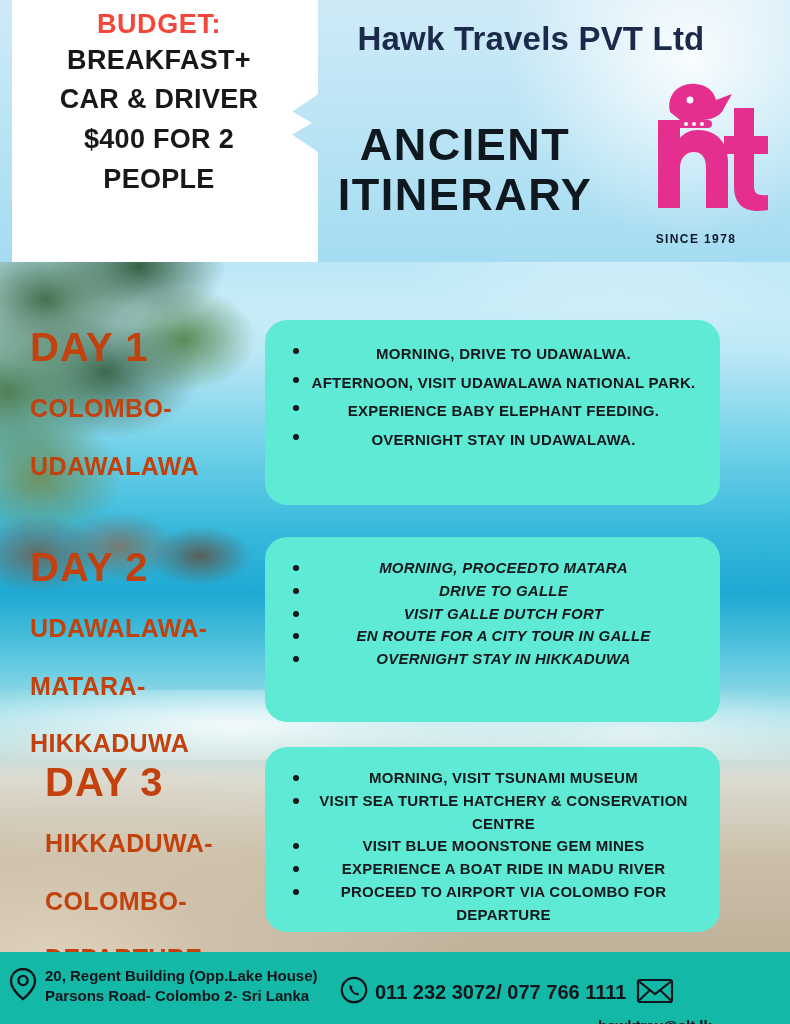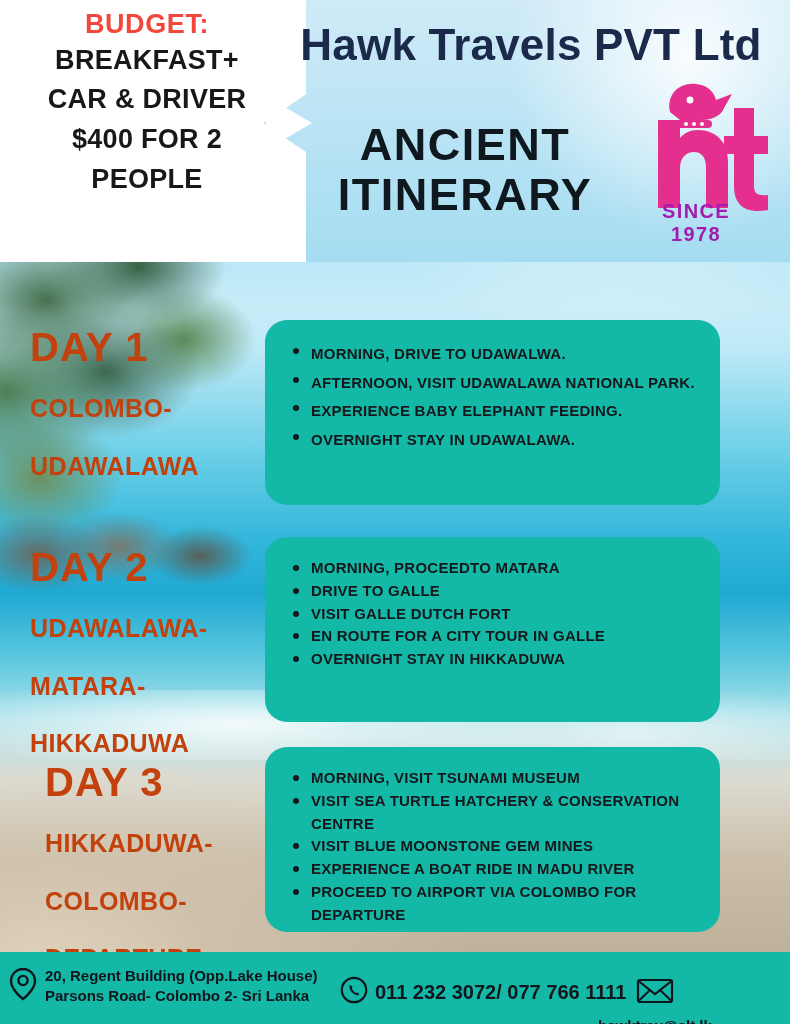--- a/index.html
+++ b/index.html
@@ -109,21 +109,21 @@
   .header-sun {
     position: absolute;
     right: 0; top: 0;
     width: 360px; height: 262px;
     background: radial-gradient(circle at 72% 22%, rgba(255,255,255,0.9) 0%, rgba(255,255,255,0) 55%);
   }
 
   
   .budget {
     position: absolute;
-    left: 0;
+    left: 12px;
     top: 0;
     width: 306px;
     height: 262px;
     background: #ffffff;
     clip-path: polygon(0 0, 100% 0, 100% 36%, 86% 47%, 100% 58%, 100% 100%, 0 100%);
     padding: 6px 26px 0 14px;
     text-align: center;
   }
   
   .budget-arrow {
@@ -151,21 +151,21 @@
     letter-spacing: 0.3px;
     margin-top: 2px;
   }
 
   .company {
     position: absolute;
     left: 296px;
     top: 20px;
     width: 470px;
     text-align: center;
-    font-size: 44px;
+    font-size: 33px;
     font-weight: 800;
     color: #1b2a4a;
     letter-spacing: 0.2px;
   }
   .travel-itinerary {
     position: absolute;
     left: 300px;
     top: 120px;
     width: 330px;
     text-align: center;
@@ -183,24 +183,24 @@
     top: 76px;
     width: 136px;
     height: 170px;
   }
   .logo svg { display: block; }
   .logo-since {
     position: absolute;
     left: 0; right: 16px;
     bottom: 0;
     text-align: center;
-    font-size: 20px;
+    font-size: 12px;
     font-weight: 800;
     letter-spacing: 1.4px;
-    color: #a21caf;
+    color: #0f172a;
   }
 
   
   .day-title {
     position: absolute;
     color: #c2410c;
     font-weight: 800;
   }
   .day-title .big {
     font-size: 40px;
@@ -211,23 +211,24 @@
     display: block;
     font-size: 25px;
     font-weight: 700;
     line-height: 1.5;
     letter-spacing: 0.4px;
     margin-top: 20px;
   }
 
   .card {
     position: absolute;
-    background: #14b8a6;
+    background: #5eead4;
     border-radius: 22px;
     padding: 20px 24px 18px 24px;
+    text-align: center;
   }
   .card ul {
     list-style: none;
   }
   .card li {
     position: relative;
     padding-left: 22px;
     font-size: 14.6px;
     font-weight: 800;
     letter-spacing: 0.25px;
@@ -238,21 +239,21 @@
   .card li::before {
     content: "";
     position: absolute;
     left: 4px;
     top: 8px;
     width: 6px; height: 6px;
     border-radius: 50%;
     background: #14181c;
   }
   .card.d1 { left: 265px; top: 320px; width: 455px; height: 185px; }
-  .card.d2 { left: 265px; top: 537px; width: 455px; height: 185px; }
+  .card.d2 { left: 265px; top: 537px; width: 455px; height: 185px; font-style: italic; }
   .card.d3 { left: 265px; top: 747px; width: 455px; height: 185px; }
 
   .card.d1 li { font-size: 15px; line-height: 1.9; }
   .card.d2 li { font-size: 15px; line-height: 1.52; }
   .card.d3 li { font-size: 15px; line-height: 1.52; }
 
   
   .footer {
     position: absolute;
     left: 0; bottom: 0;

